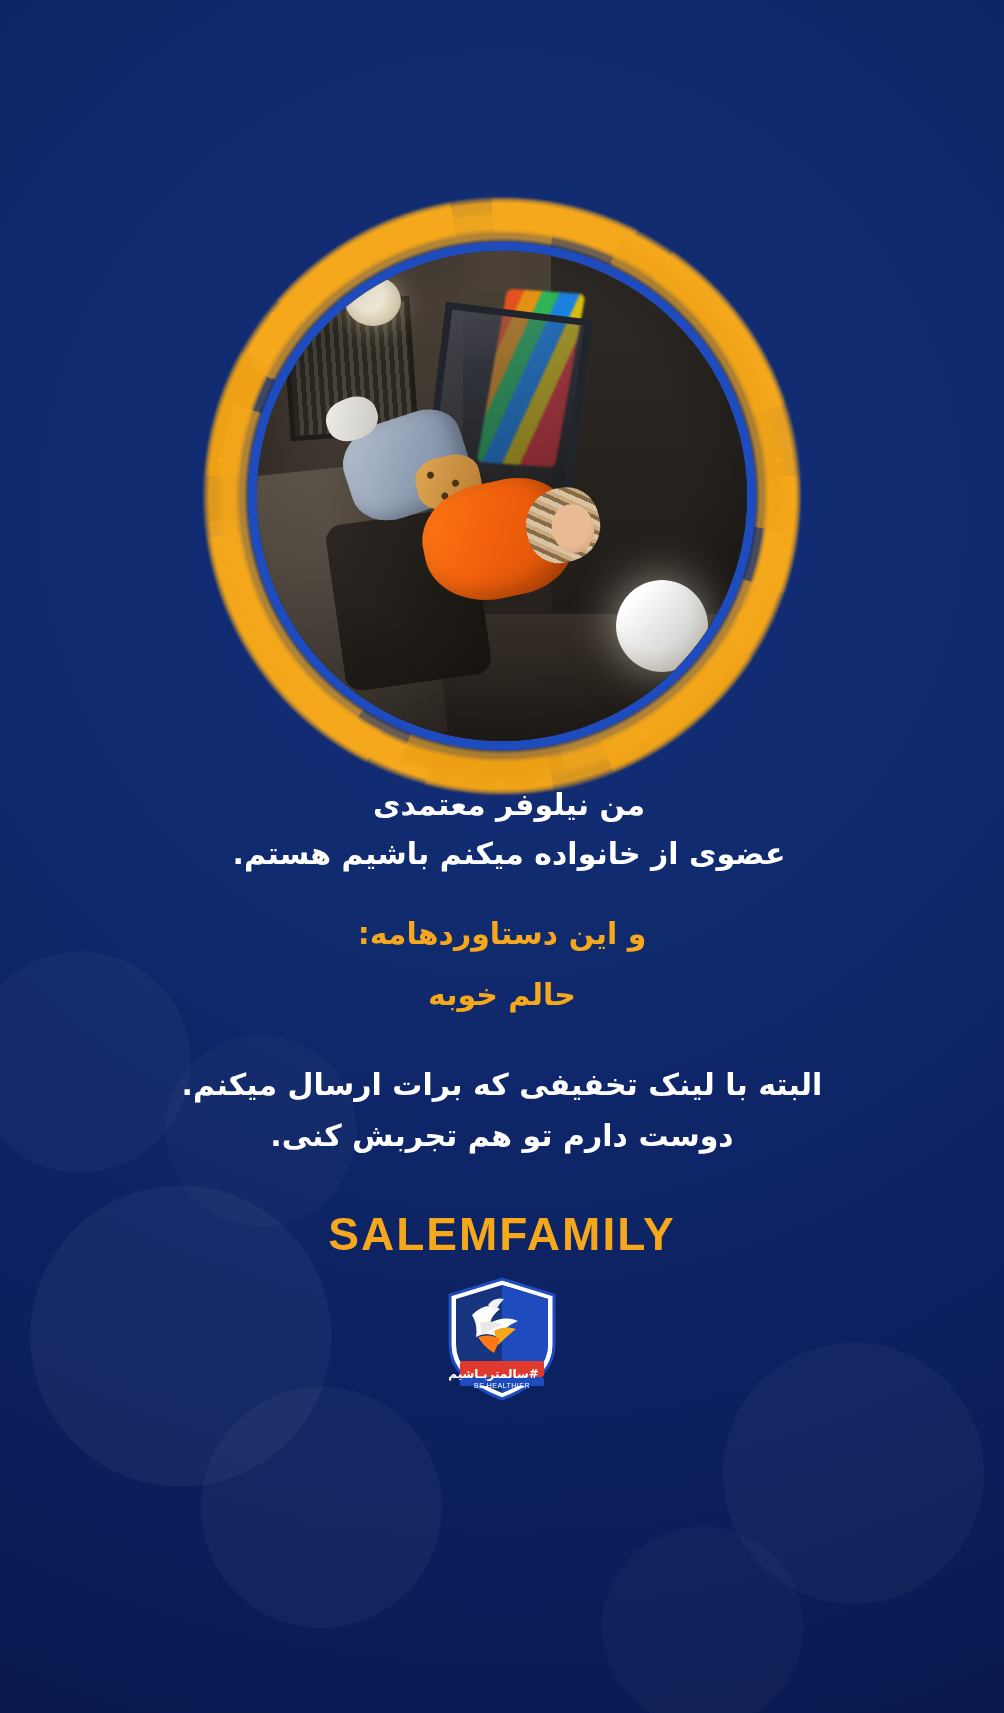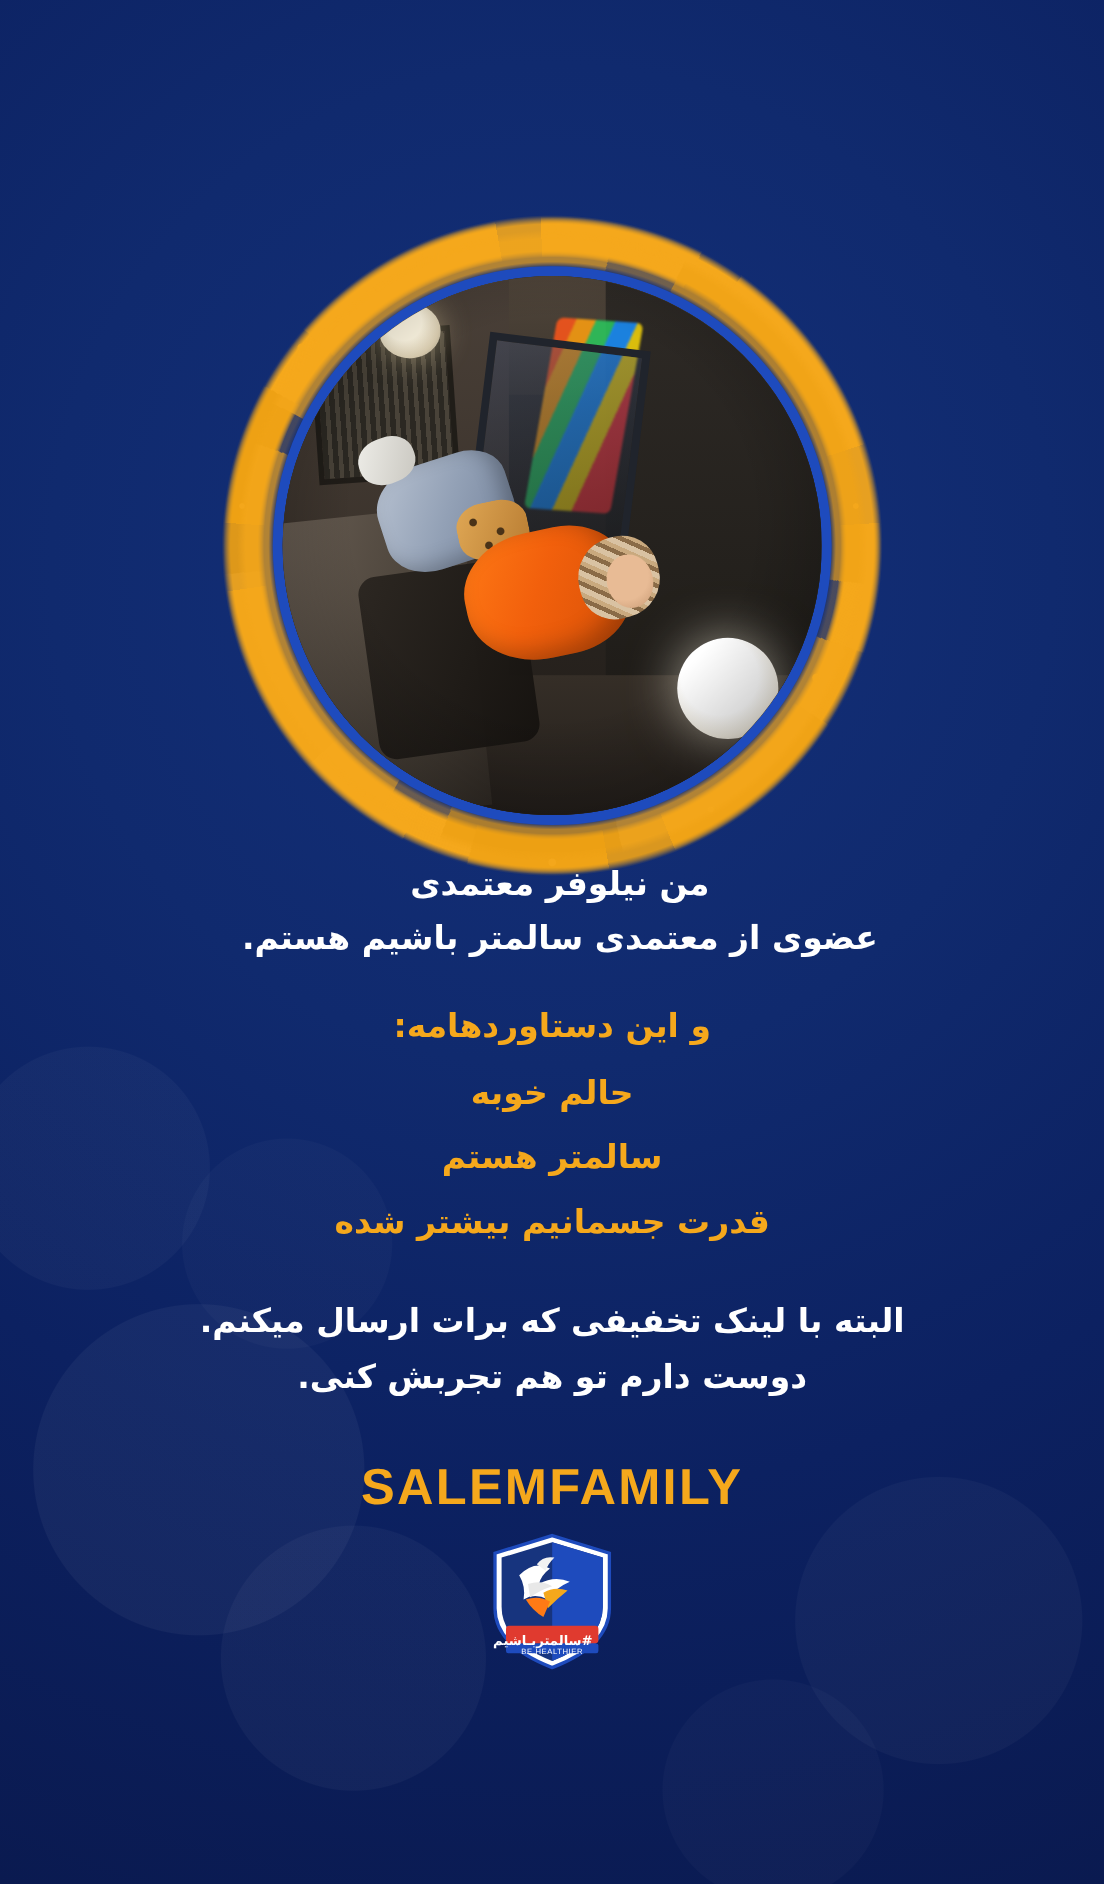--- a/index.html
+++ b/index.html
@@ -369,29 +369,27 @@
         <div class="ph-globe"></div>
         <div class="ph-vig"></div>
       </div>
     </div>
   </div>
 
   <div class="text-area">
 
     <div class="intro">
       <div class="line">من نیلوفر معتمدی</div>
-      <div class="line">عضوی از معتمدی سالمتر باشیم هستم.</div>
+      <div class="line">عضوی از خانواده میکنم باشیم هستم.</div>
     </div>
 
     <div class="achv-head line">و این دستاوردهامه:</div>
 
     <div class="achv-list">
       <div class="line">حالم خوبه</div>
-      <div class="line">سالمتر هستم</div>
-      <div class="line">قدرت جسمانیم بیشتر شده</div>
     </div>
 
     <div class="invite">
       <div class="line">البته با لینک تخفیفی که برات ارسال میکنم.</div>
       <div class="line">دوست دارم تو هم تجربش کنی.</div>
     </div>
 
     <div class="brand">SALEMFAMILY</div>
 
     <div class="logo">

